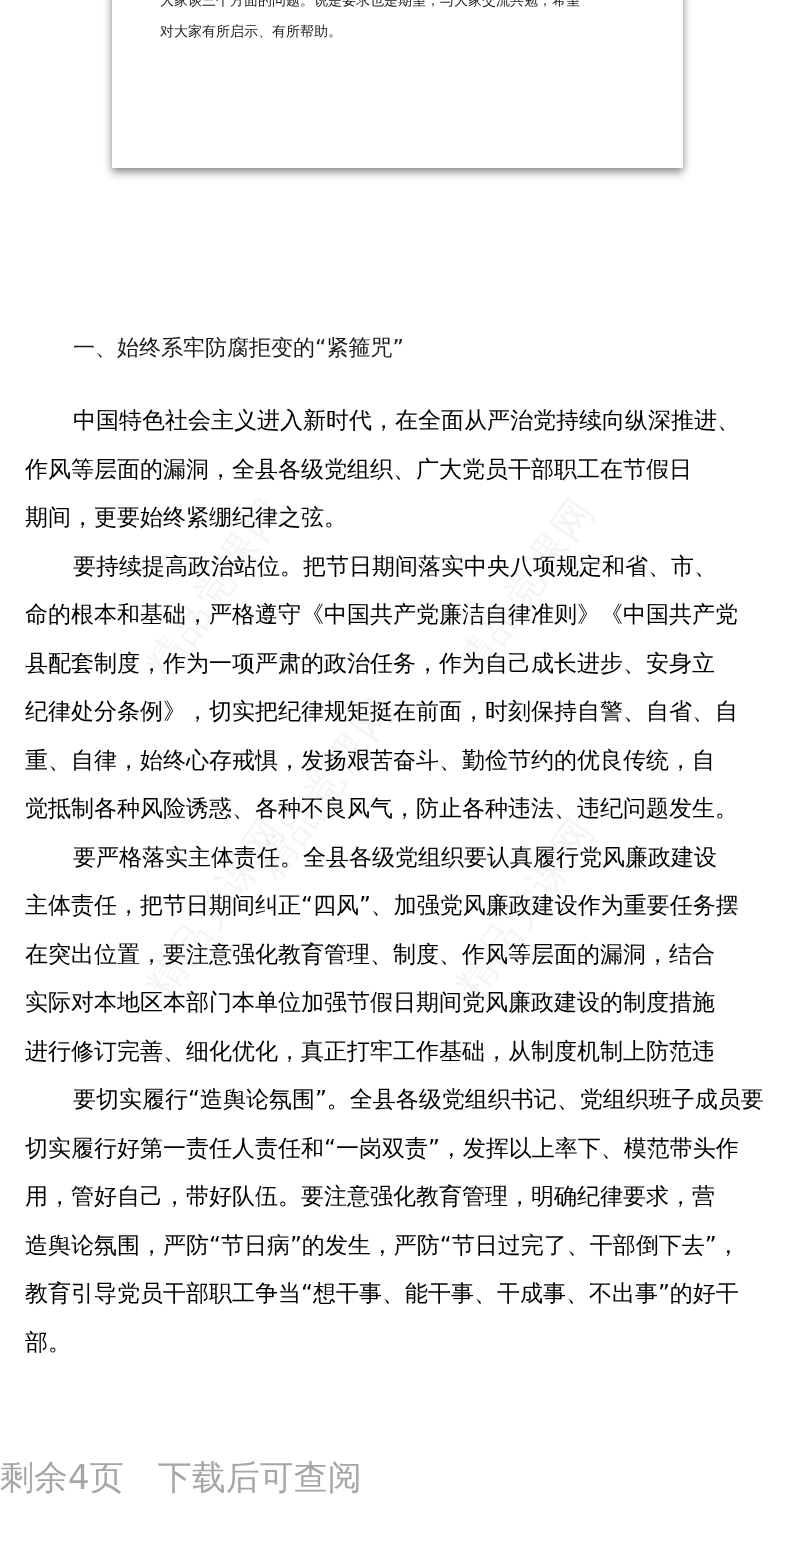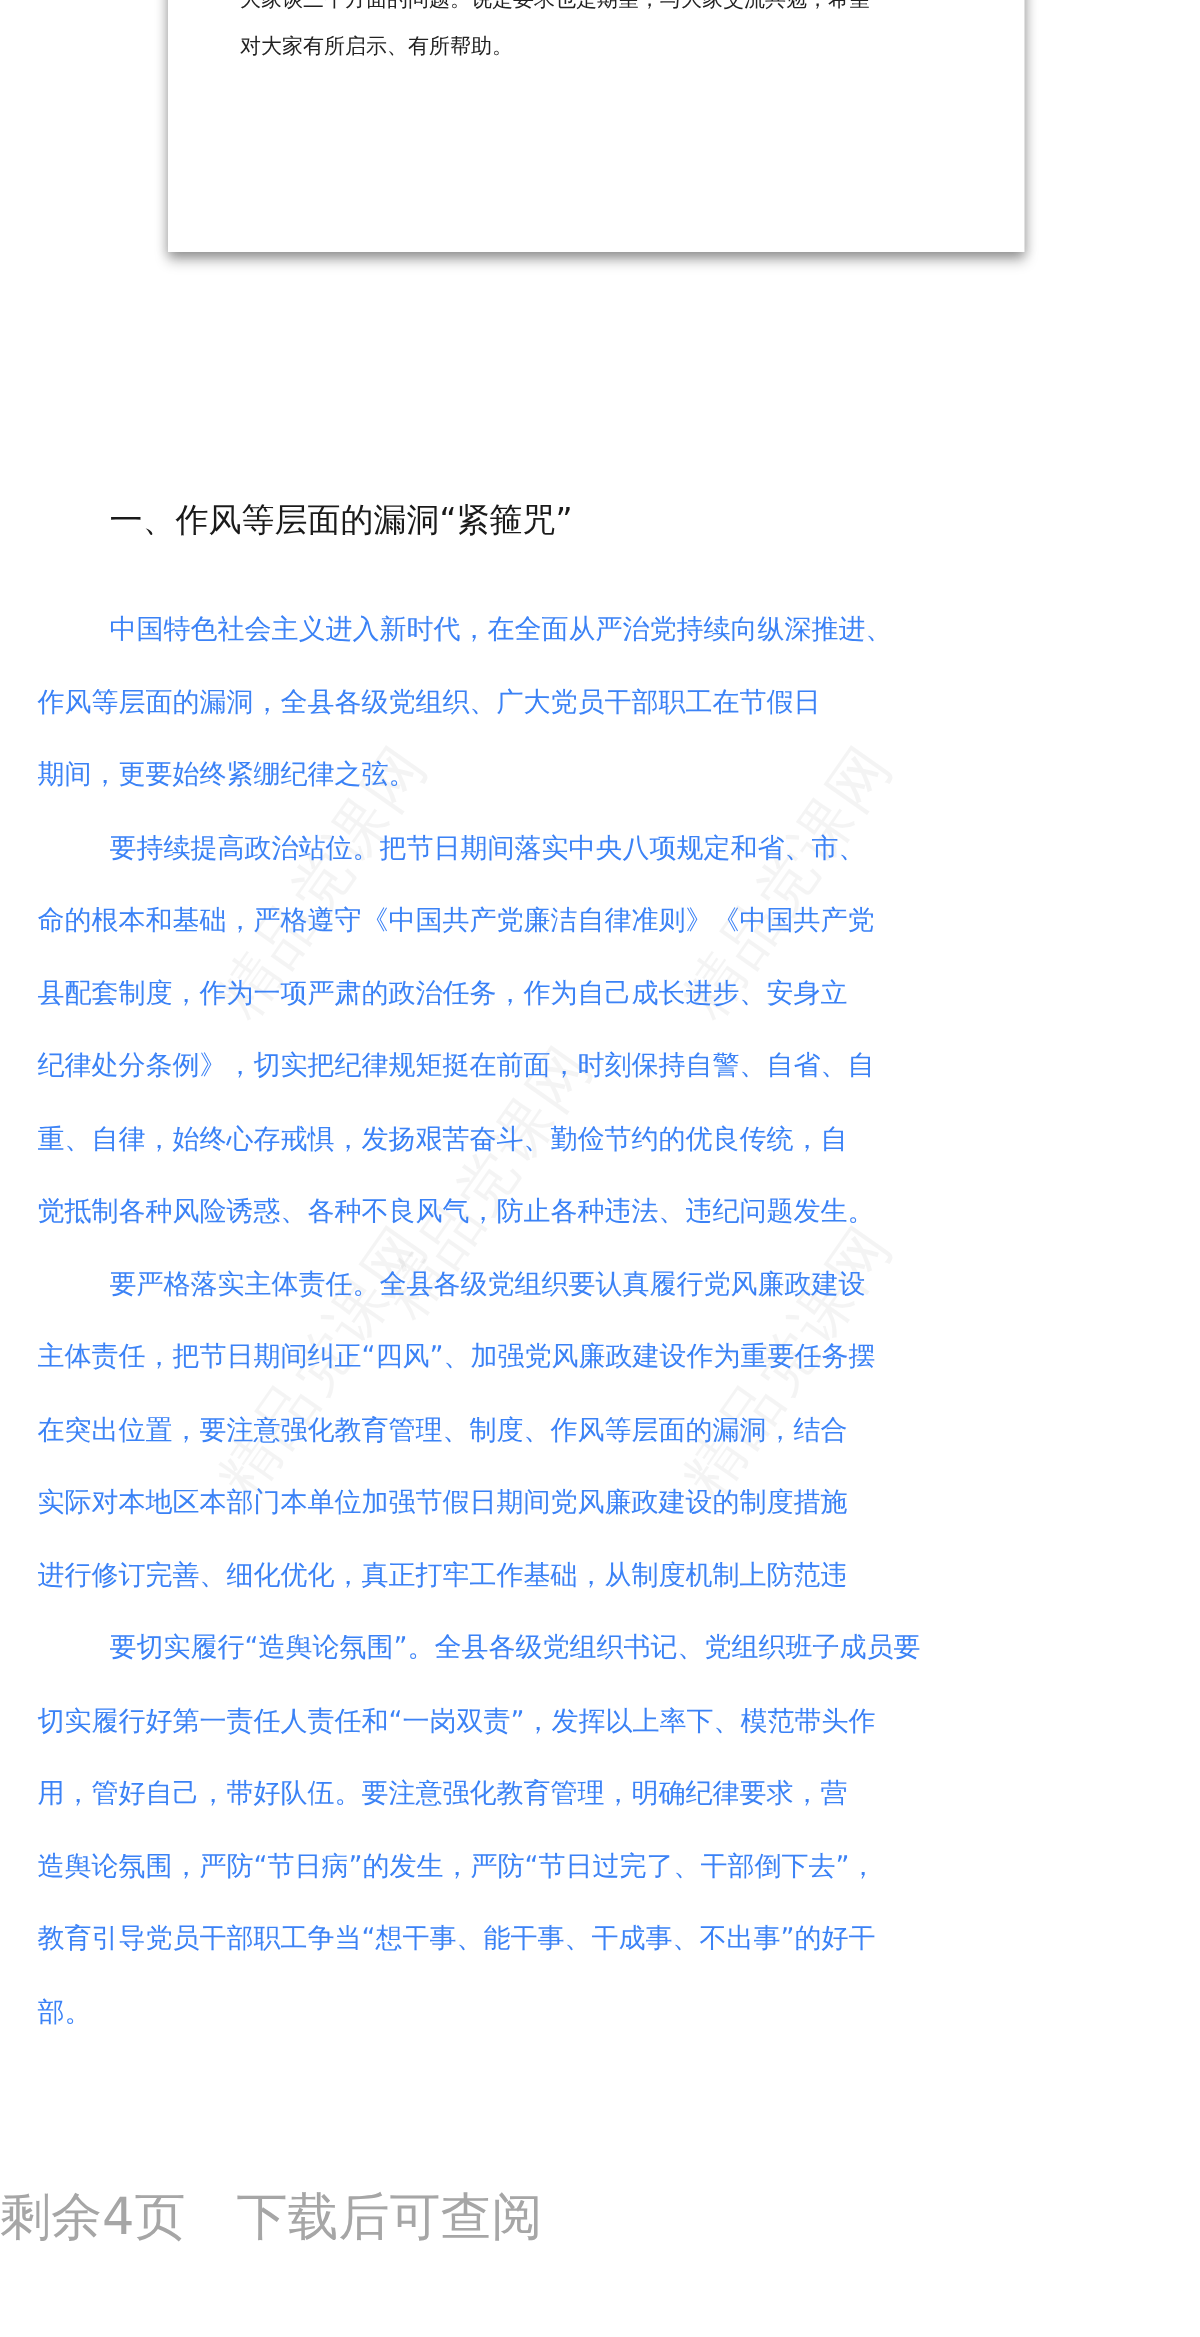--- a/index.html
+++ b/index.html
@@ -18,21 +18,21 @@
       font-size: 14px; line-height: 31px; color: #222;
     }
     .card-line { white-space: nowrap; height: 31px; }
     .card-line.cut { margin-top: -8px; }
 
     .doc { position: absolute; left: 25px; top: 326px; width: 755px; }
     .heading {
       font-size: 22px; line-height: 44px; padding-left: 48px; margin: 0 0 26px 0;
       font-weight: normal; color: #1a1a1a; white-space: nowrap;
     }
-    .para { margin: 0; font-size: 18px; line-height: 48.5px; color: #3b82f6; text-align: justify; }
+    .para { margin: 0; font-size: 23px; line-height: 48.5px; color: #000000; text-align: justify; }
     .para .line { display: block; white-space: nowrap; height: 48.5px; }
     .para .line.first { padding-left: 48px; }
 
     .watermark {
       position: absolute; font-size: 40px; color: rgba(0,0,0,0.045);
       transform: rotate(-55deg); white-space: nowrap; pointer-events: none; letter-spacing: 2px;
     }
 
     .remaining {
       position: absolute; left: 0; width: 800px; top: 1455px; text-align: left;
@@ -50,21 +50,21 @@
   </div>
 </div>
 
 <div class="watermark" style="left:110px; top:560px;">精品党课网</div>
 <div class="watermark" style="left:420px; top:560px;">精品党课网</div>
 <div class="watermark" style="left:220px; top:760px;">精品党课网</div>
 <div class="watermark" style="left:110px; top:880px;">精品党课网</div>
 <div class="watermark" style="left:420px; top:880px;">精品党课网</div>
 
 <div class="doc">
-  <h2 class="heading">一、作风等层面的漏洞“紧箍咒”</h2>
+  <h2 class="heading">一、始终系牢防腐拒变的“紧箍咒”</h2>
 
   <p class="para">
     <span class="line first">中国特色社会主义进入新时代，在全面从严治党持续向纵深推进、</span>
     <span class="line">作风等层面的漏洞，全县各级党组织、广大党员干部职工在节假日</span>
     <span class="line">期间，更要始终紧绷纪律之弦。</span>
   </p>
 
   <p class="para">
     <span class="line first">要持续提高政治站位。把节日期间落实中央八项规定和省、市、</span>
     <span class="line">命的根本和基础，严格遵守《中国共产党廉洁自律准则》《中国共产党</span>

